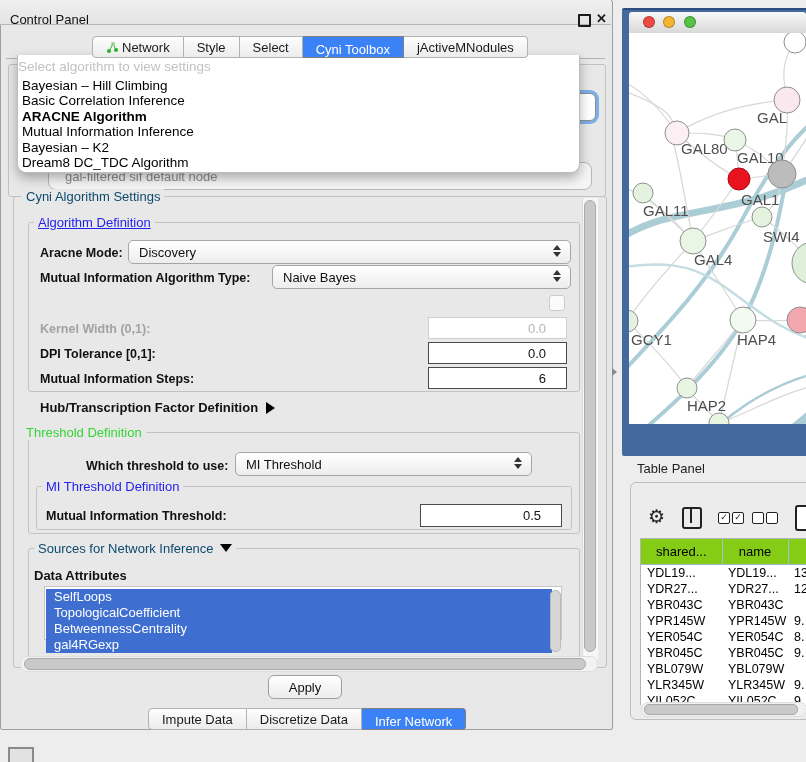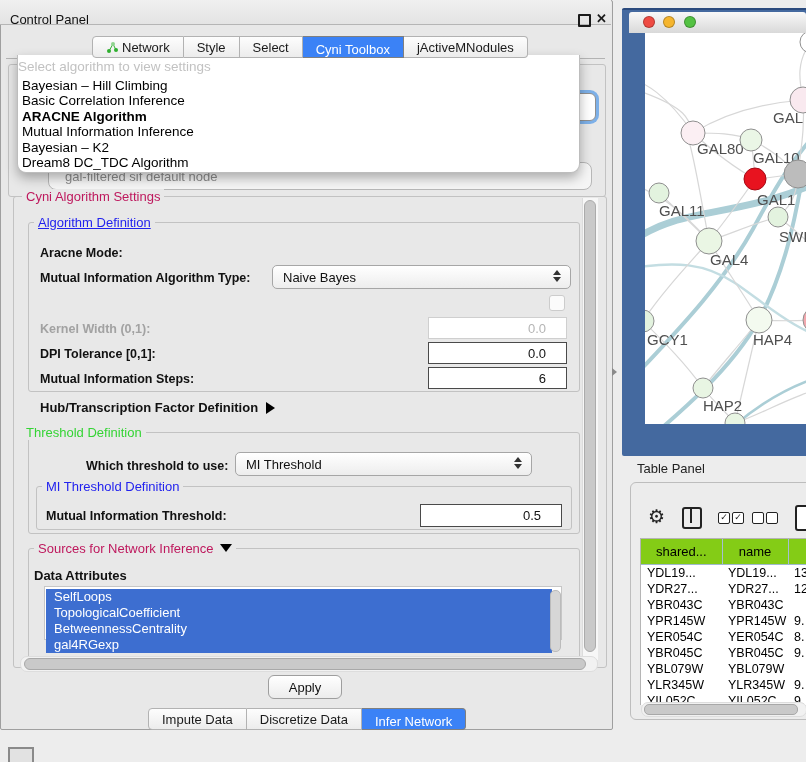--- a/index.html
+++ b/index.html
@@ -29,21 +29,21 @@
   .bg-combo{left:48px;top:162px;width:544px;height:28px;background:#f5f5f5;border:1px solid #b7b7b7;border-radius:8px;
             line-height:28px;padding-left:16px;font-size:13px;color:#8b8b8b;z-index:4;box-sizing:border-box;}
   
   .popup{left:17px;top:55px;width:561px;height:117px;background:#fff;border:1px solid #bdbdbd;border-top:none;
          border-radius:0 0 9px 9px;box-shadow:0 5px 12px rgba(0,0,0,.3);z-index:30;}
   .popup-header{color:#c2c2c2;font-size:13.5px;padding-top:4px;height:19px;}
   .dd-item{font-size:13.5px;line-height:15.4px;padding-left:4px;color:#000;white-space:nowrap;}
   .dd-item.bold{font-weight:bold;}
   
   .groupbox{border:1px solid #c2c2c2;border-radius:3px;}
-  .gtitle{position:absolute;background:#e8e8e8;padding:0 4px;font-size:13px;color:#be185d;white-space:nowrap;z-index:6;}
+  .gtitle{position:absolute;background:#e8e8e8;padding:0 4px;font-size:13px;color:#0c4a6e;white-space:nowrap;z-index:6;}
   .t-blue{color:#2222ee;}
   .t-green{color:#35d435;}
   .cyni-group{left:13px;top:196px;width:592px;height:470px;}
   
   .vtrack{left:582px;top:198px;width:15px;height:462px;background:#f7f7f7;border-left:1px solid #dcdcdc;}
   .vthumb{left:584px;top:200px;width:10px;height:450px;background:#c9c9c9;border:1px solid #ababab;border-radius:6px;}
   .hs-track{left:20px;top:656px;width:576px;height:14px;background:#f2f2f2;border:1px solid #ddd;border-radius:7px;}
   .hs-thumb{left:24px;top:658px;width:560px;height:10px;background:#c9c9c9;border:1px solid #a8a8a8;border-radius:6px;}
   
   .lbl{font-size:12.5px;font-weight:bold;color:#111;white-space:nowrap;}
@@ -69,21 +69,21 @@
              width:calc(100% - 18px);margin-left:1px;white-space:nowrap;overflow:hidden;}
   .attr-vthumb{left:505px;top:3px;width:9px;height:60px;background:#d6d6d6;border:1px solid #bbb;border-radius:5px;position:absolute;}
   
   .apply-btn{left:268px;top:675px;width:72px;height:22px;background:linear-gradient(#ffffff,#ececec);
              border:1px solid #9e9e9e;border-radius:6px;font-size:13px;color:#111;
              display:flex;align-items:center;justify-content:center;}
   
   .net-window{left:622px;top:8px;width:190px;height:446px;background:#44699f;border-top:2px solid #2c4b7e;border-radius:2px;}
   .net-titlebar{left:629px;top:12px;width:177px;height:21px;background:linear-gradient(#f8f8f8,#d9d9d9);border-radius:3px 3px 0 0;}
   .light{width:12px;height:12px;border-radius:50%;position:absolute;top:4px;border:1px solid rgba(0,0,0,.25);box-sizing:border-box;}
-  .net-canvas{left:629px;top:33px;width:161px;height:391px;background:#ffffff;margin-left:16px;}
+  .net-canvas{left:629px;top:33px;width:177px;height:391px;background:#ffffff;}
   .splitter-arrow{left:612px;top:368px;width:0;height:0;border-top:4px solid transparent;border-bottom:4px solid transparent;border-left:5px solid #8a8a8a;}
   
   .tp-label{left:637px;top:461px;font-size:13px;color:#222;}
   .tp-window{left:630px;top:482px;width:190px;height:236px;background:#ececec;border:1px solid #bdbdbd;border-radius:6px;overflow:hidden;}
   .gear{left:648px;top:505px;font-size:19px;color:#222;}
   .colicon{left:682px;top:507px;width:16px;height:18px;border:2px solid #222;border-radius:3px;}
   .colicon i{position:absolute;left:6px;top:0;width:2px;height:14px;background:#222;display:block;}
   .cbx{position:absolute;width:10px;height:10px;border:1.5px solid #222;border-radius:2px;font-size:9px;line-height:9px;
        text-align:center;color:#222;background:#fff;}
   .part-icon{left:795px;top:505px;width:20px;height:22px;border:2px solid #222;border-radius:3px;background:#fff;}
@@ -151,20 +151,27 @@
 
   <div class="abs cyni-group groupbox"></div>
   <div class="gtitle" style="left:22px;top:189px;">Cyni Algorithm Settings</div>
   <div class="abs vtrack"></div>
   <div class="abs vthumb"></div>
 
   <div class="abs groupbox" style="left:28px;top:222px;width:550px;height:168px;"></div>
   <div class="gtitle t-blue" style="left:34px;top:215px;text-decoration:underline;">Algorithm Definition</div>
 
   <div class="abs lbl" style="left:40px;top:246px;">Aracne Mode:</div>
+  <div class="abs combo" style="left:128px;top:240px;width:443px;">
+    <span>Discovery</span>
+    <span class="updown">
+        <i class="up"></i>
+        <i class="dn"></i>
+      </span>
+  </div>
 
   <div class="abs lbl" style="left:40px;top:271px;">Mutual Information Algorithm Type:</div>
   <div class="abs combo" style="left:272px;top:265px;width:299px;">
     <span>Naive Bayes</span>
     <span class="updown">
         <i class="up"></i>
         <i class="dn"></i>
       </span>
   </div>
 

